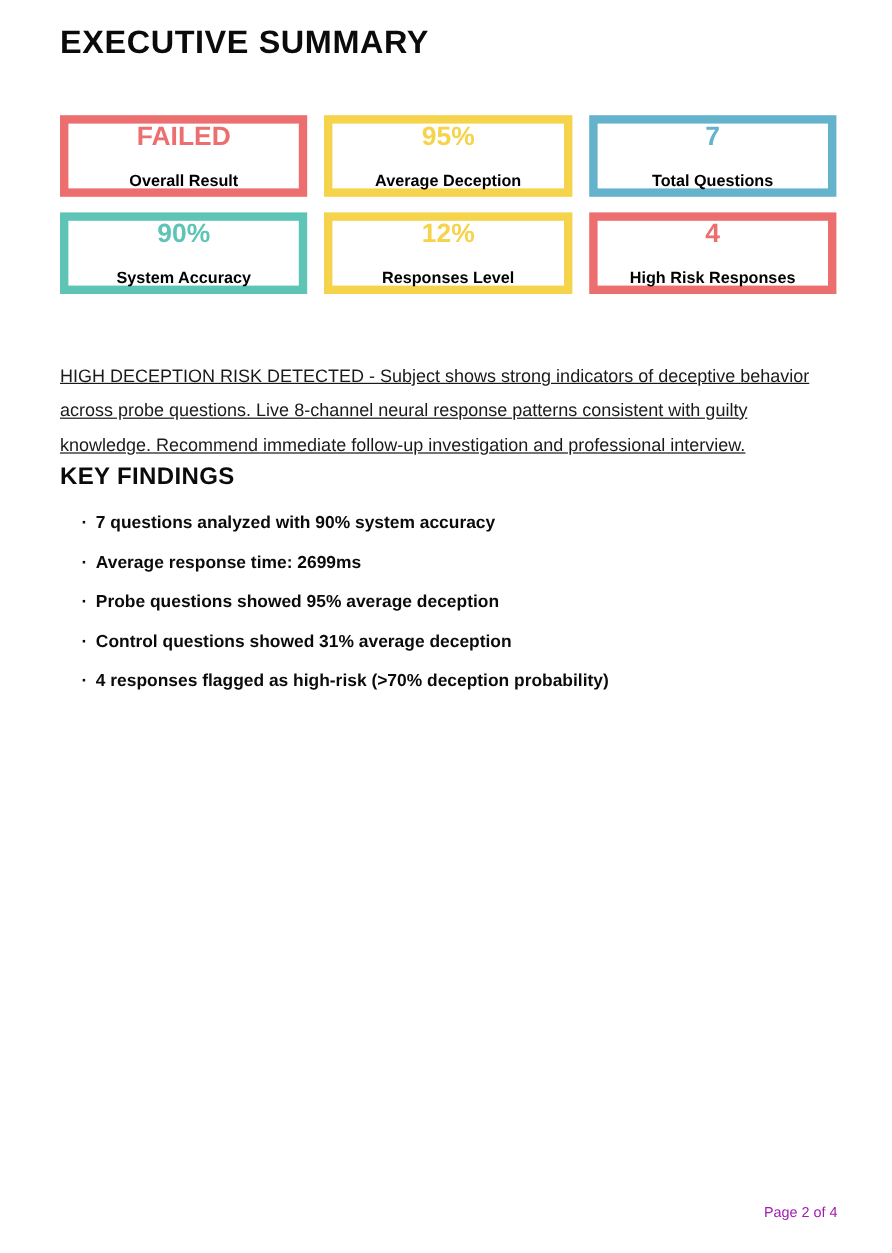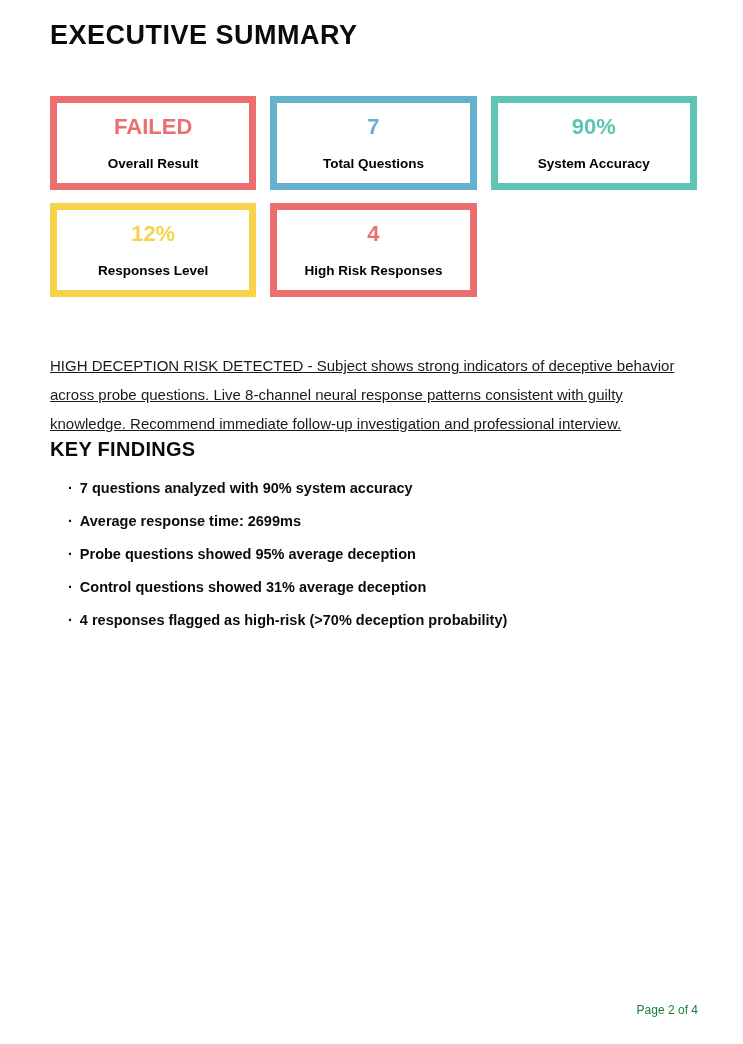--- a/index.html
+++ b/index.html
@@ -31,21 +31,21 @@
     color: #0b0b0b;
   }
   .cards-grid {
     margin-top: 45px;
     display: grid;
     grid-template-columns: repeat(3, 1fr);
     column-gap: 14px;
     row-gap: 13px;
   }
   .metric-card {
-    height: 94px;
+    height: 68px;
     border: 7px solid var(--card-color, #cccccc);
     background: #ffffff;
     display: flex;
     flex-direction: column;
     align-items: center;
     justify-content: center;
     gap: 19px;
   }
   .metric-value {
     font-size: 22px;
@@ -91,38 +91,42 @@
   }
   .finding-bullet {
     margin-right: 7px;
     font-weight: bold;
   }
   .page-footer {
     position: absolute;
     top: 1003px;
     right: 45px;
     font-size: 12px;
-    color: #15803d;
+    color: #a21caf;
   }
 </style>
 </head>
 <body>
 
 <div class="page">
   <div class="content">
 
     <h1 class="doc-title">EXECUTIVE SUMMARY</h1>
 
     <div class="cards-grid">
 
         <div class="metric-card" style="--card-color: #ED6E6F;">
           <div class="metric-value">FAILED</div>
           <div class="metric-label">Overall Result</div>
         </div>
 
+        <div class="metric-card" style="--card-color: #F5D34B;">
+          <div class="metric-value">95%</div>
+          <div class="metric-label">Average Deception</div>
+        </div>
 
         <div class="metric-card" style="--card-color: #65B2CC;">
           <div class="metric-value">7</div>
           <div class="metric-label">Total Questions</div>
         </div>
 
         <div class="metric-card" style="--card-color: #5EC4B6;">
           <div class="metric-value">90%</div>
           <div class="metric-label">System Accuracy</div>
         </div>

